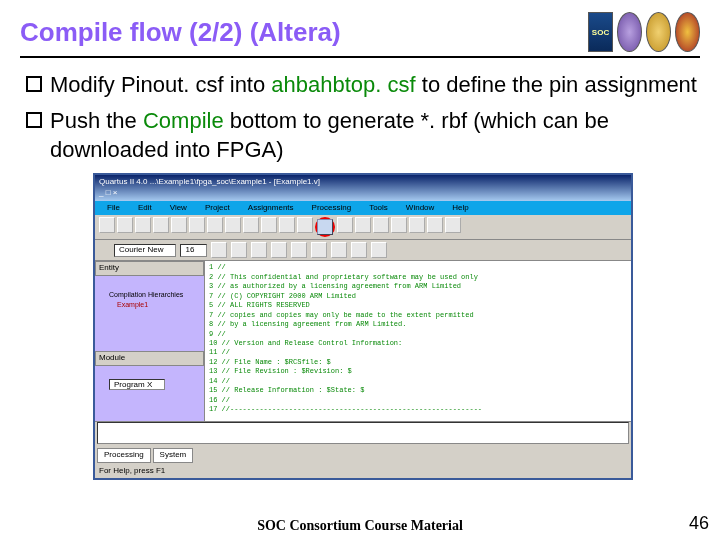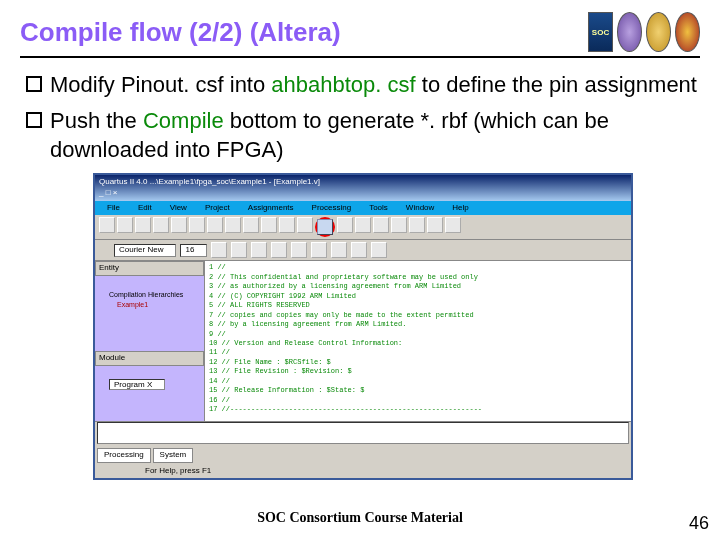--- a/index.html
+++ b/index.html
@@ -26,21 +26,21 @@
   .compile-circle { border: 2px solid #e00; border-radius: 50%; width: 20px; height: 20px; }
   .ss-body { display: flex; height: 160px; }
   .ss-left { width: 110px; border-right: 1px solid #888; background: #c4b5fd; display: flex; flex-direction: column; }
   .panel-title { background: #d4d0c8; padding: 1px 3px; border: 1px solid #888; }
   .panel-body { flex: 1; padding: 14px; font-size: 7px; color: #000; }
   .ss-right { flex: 1; background: #fff; padding: 2px 4px; font-family: "Courier New", monospace; font-size: 7px; color: #0a8a0a; overflow: hidden; }
   .ss-bottom { background: #d4d0c8; border-top: 1px solid #888; }
   .tabs { display:flex; gap:2px; padding:2px; }
   .tab { background:#fff; border:1px solid #888; padding:1px 6px; }
   .msg-area { background:#fff; height:22px; margin:0 2px 2px 2px; border:1px inset #888; }
-  .footer { position: absolute; bottom: 14px; left: 0; right: 0; text-align: center; font-size: 14px; font-weight: bold; font-family: "Times New Roman", serif; }
+  .footer { position: absolute; bottom: 6px; left: 0; right: 0; text-align: center; font-size: 14px; font-weight: bold; font-family: "Times New Roman", serif; }
   .pagenum { position: absolute; bottom: 6px; right: 11px; font-size: 18px; color: #000; }
   .toolbar-row2 { border-bottom:1px solid #888; padding:2px 19px; background:#d4d0c8; display:flex; align-items:center; gap:4px;}
   .combo { background:#fff; border:1px inset #888; padding:0 12px 0 4px; font-size:8px;}
 </style>
 </head>
 <body>
 
 <div class="slide">
   <div class="header">
     <div class="title">Compile flow (2/2) (Altera)</div>
@@ -128,41 +128,41 @@
           </div>
           <div class="panel-title">Module</div>
           <div class="panel-body" style="flex:0.6">
             <span class="combo">Program X</span>
           </div>
         </div>
         <div class="ss-right">
           <div>1  //</div>
           <div>2  // This confidential and proprietary software may be used only</div>
           <div>3  // as authorized by a licensing agreement from ARM Limited</div>
-          <div>4  //   (C) COPYRIGHT 1992 ARM Limited</div>
+          <div>7  //   (C) COPYRIGHT 2000 ARM Limited</div>
           <div>5  //       ALL RIGHTS RESERVED</div>
           <div>7  // copies and copies may only be made to the extent permitted</div>
           <div>8  // by a licensing agreement from ARM Limited.</div>
           <div>9  //</div>
           <div>10 // Version and Release Control Information:</div>
           <div>11 //</div>
           <div>12 // File Name        : $RCSfile: $</div>
           <div>13 // File Revision    : $Revision: $</div>
           <div>14 //</div>
           <div>15 // Release Information : $State: $</div>
           <div>16 //</div>
           <div>17 //------------------------------------------------------------</div>
         </div>
       </div>
       <div class="ss-bottom">
         <div class="msg-area"></div>
         <div class="tabs">
           <span class="tab">Processing</span>
           <span class="tab">System</span>
         </div>
-        <div style="padding:1px 4px;font-size:8px;margin-left:46px;">For Help, press F1</div>
+        <div style="padding:1px 4px;font-size:8px;">For Help, press F1</div>
       </div>
     </div>
   </div>
 
   <div class="footer">SOC Consortium Course Material</div>
   <div class="pagenum">46</div>
 </div>
 
 </body></html>

